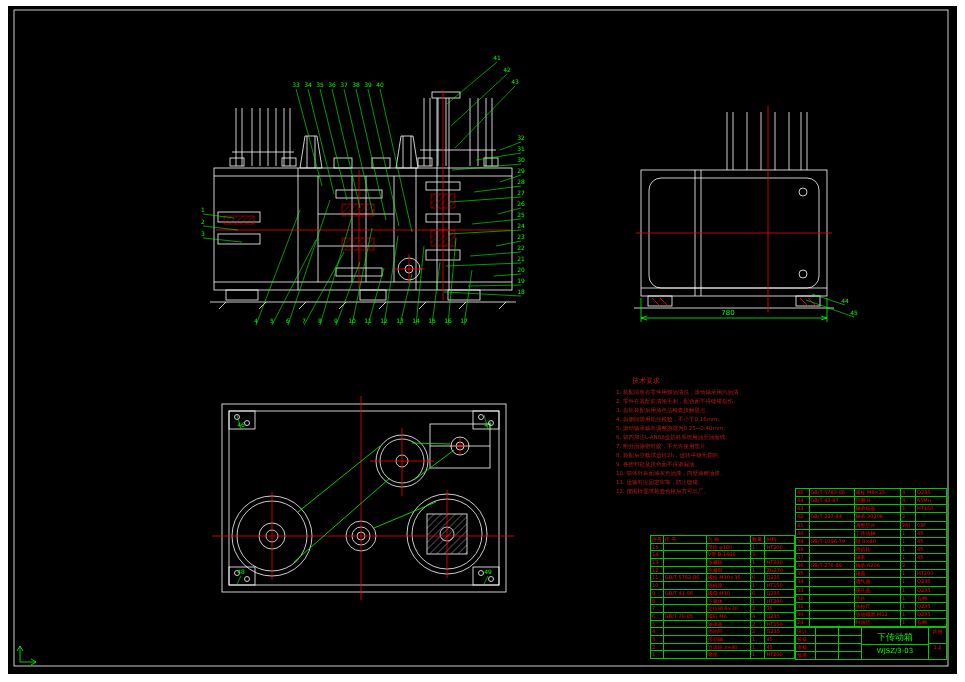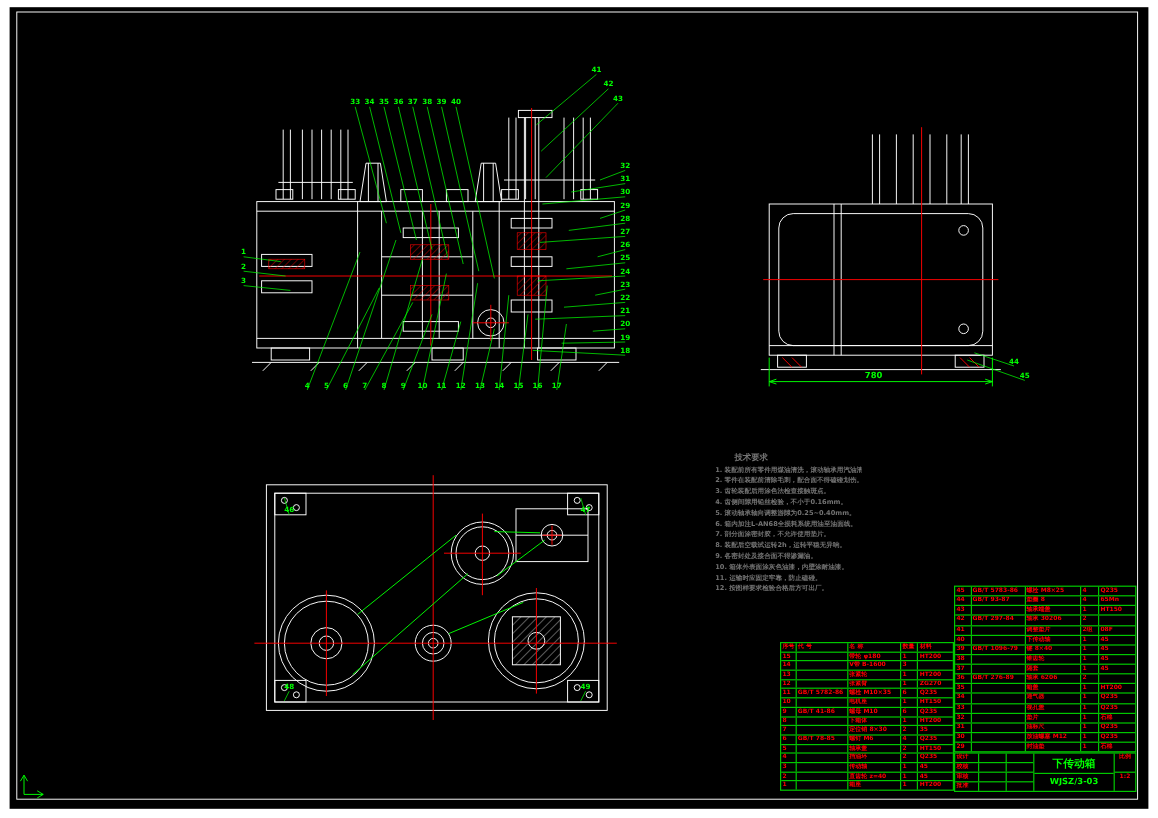--- a/index.html
+++ b/index.html
@@ -1,25 +1,25 @@
 <!DOCTYPE html>
 <html><head>
 <meta charset="utf-8">
 <style>
   html,body{margin:0;padding:0;background:#ffffff;}
   .page{position:relative;width:965px;height:682px;background:#ffffff;overflow:hidden;
-        font-family:"DejaVu Sans",sans-serif;font-weight:bold;}
+        font-family:"DejaVu Sans",sans-serif;}
   svg{position:absolute;left:0;top:0;}
   .wline{stroke:#ffffff;fill:none;stroke-width:0.8;}
   .rline{stroke:#ff0000;fill:none;stroke-width:0.8;}
   .gline{stroke:#00ff00;fill:none;stroke-width:0.8;}
   .leader{stroke:#00ff00;stroke-width:0.6;}
   .callout{fill:#00ff00;font-size:6px;text-anchor:middle;font-family:"DejaVu Sans",sans-serif;}
   .dim{fill:#00ff00;font-size:7px;text-anchor:middle;font-family:"DejaVu Sans",sans-serif;}
-  .notes{position:absolute;left:596px;top:376px;width:122px;color:#737373;}
+  .notes{position:absolute;left:616px;top:376px;width:122px;color:#b91c1c;}
   .notes-title{font-size:7px;margin-left:16px;margin-bottom:2px;white-space:nowrap;}
   .note-item{font-size:5.5px;line-height:9px;white-space:nowrap;overflow:hidden;}
   .bom{position:absolute;border:1px solid #00c800;display:flex;flex-direction:column;box-sizing:border-box;background:transparent;}
   .bom-right{left:795px;top:488px;width:152px;height:139px;}
   .bom-left{left:650px;top:535px;width:145px;height:124px;}
   .bom-row{flex:1;display:flex;border-top:1px solid #00c800;min-height:0;}
   .bom-row:first-child{border-top:none;}
   .bom-cell{border-right:1px solid #00c800;font-size:5px;line-height:7px;color:#ff0000;
             overflow:hidden;white-space:nowrap;box-sizing:border-box;padding-left:1px;}
   .bom-cell:last-child{border-right:none;}

